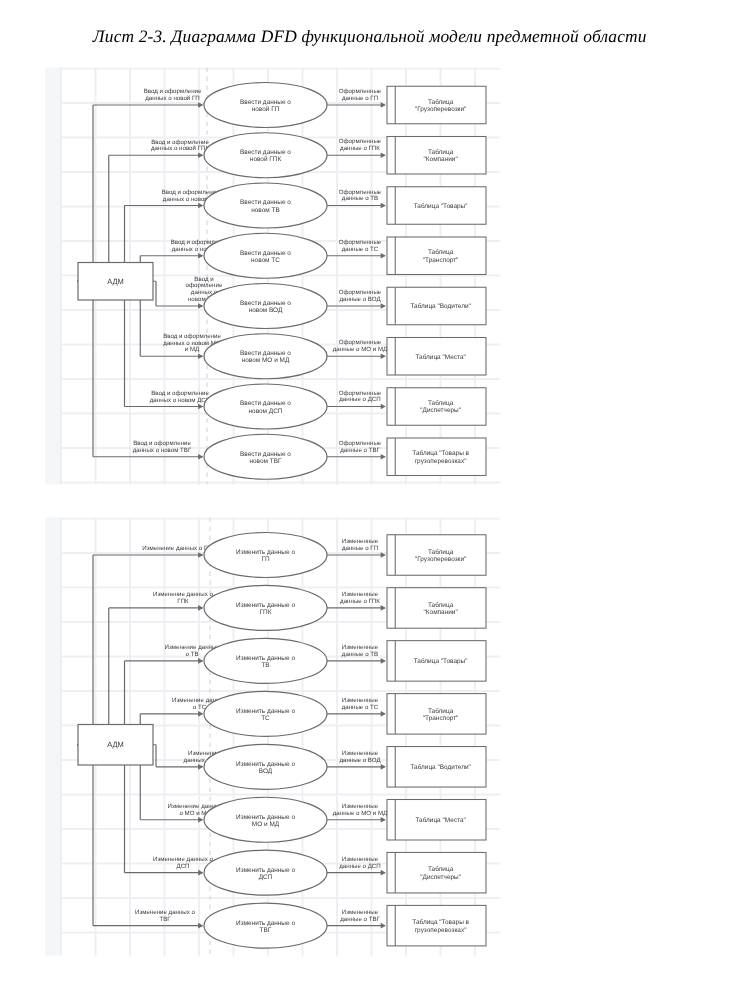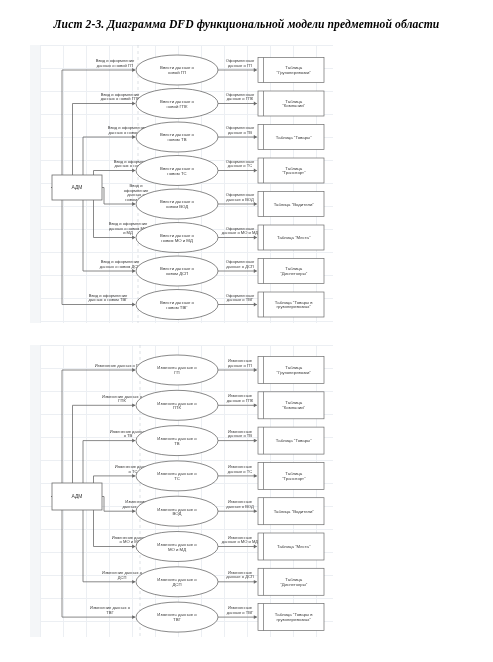--- a/index.html
+++ b/index.html
@@ -7,21 +7,21 @@
     width:493px;height:662px;
     background:#ffffff;
     font-family:"Liberation Sans",sans-serif;
     overflow:hidden;
     position:relative;
   }
   #page-title{
     position:absolute;left:0;top:18px;width:493px;
     text-align:center;
     font-family:"Liberation Serif",serif;
-    font-weight:bold;font-style:italic;
+    font-weight:normal;font-style:italic;
     font-size:11.6px;
     color:#000;
     letter-spacing:.1px;
   }
   .canvas{
     position:absolute;
     background:#fff;
     overflow:hidden;
   }
   .canvas.grid{

